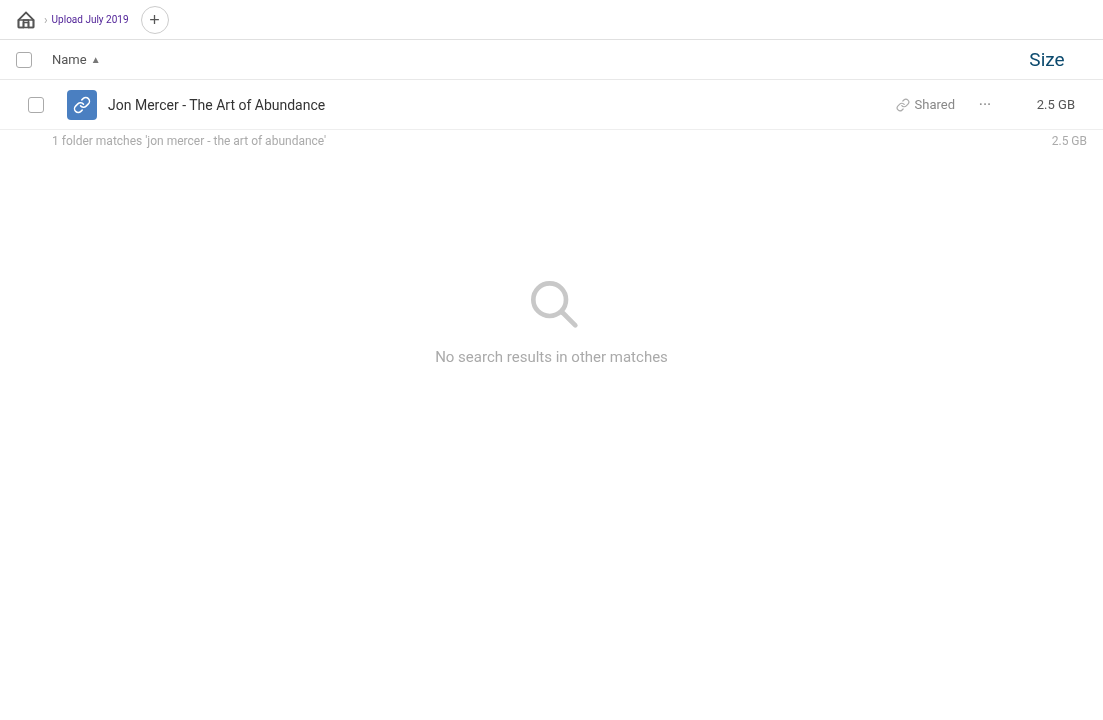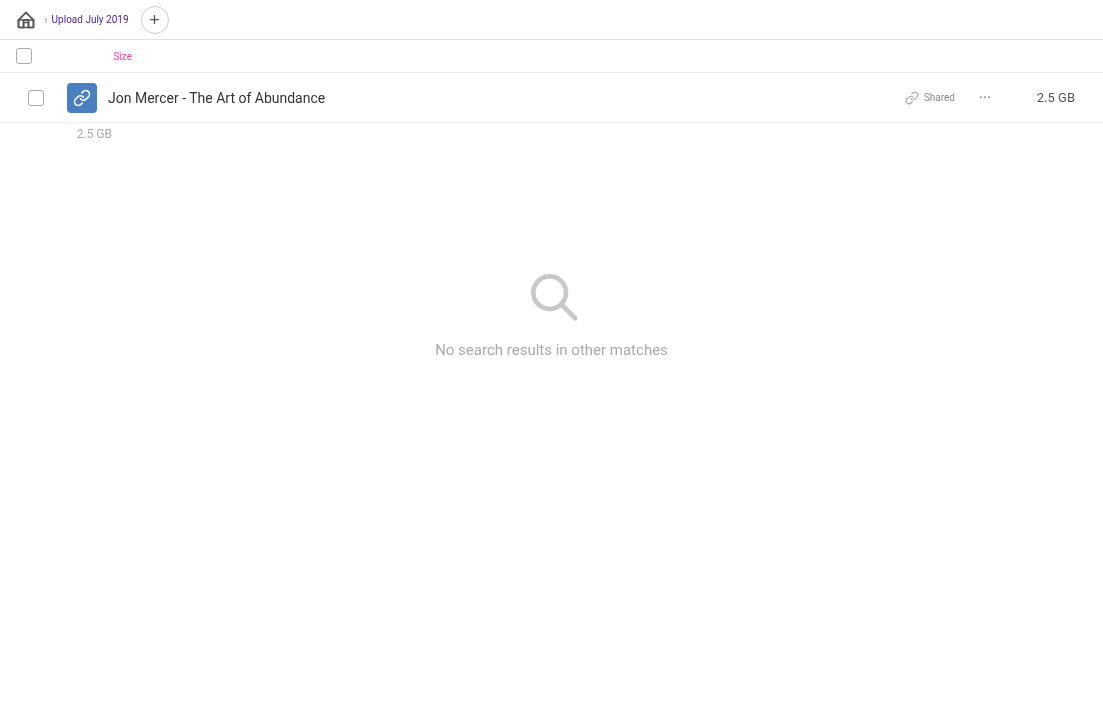--- a/index.html
+++ b/index.html
@@ -103,23 +103,23 @@
     }
 
     .sort-arrow {
       margin-left: 4px;
       font-size: 10px;
       color: #777;
     }
 
     .size-col-header {
       width: 80px;
-      text-align: right;
-      font-size: 10px;
-      color: #ec4899;
+      text-align: center;
+      font-size: 19px;
+      color: #0c4a6e;
     }
 
     
     .file-row {
       display: flex;
       align-items: center;
       padding: 0 28px;
       height: 50px;
       border-bottom: 1px solid #eee;
       background: #fff;
@@ -159,21 +159,21 @@
     .file-name {
       flex: 1;
       font-size: 14px;
       color: #333;
     }
 
     .shared-badge {
       display: flex;
       align-items: center;
       color: #888;
-      font-size: 10px;
+      font-size: 13px;
       margin-right: 16px;
       gap: 5px;
     }
 
     .more-btn {
       width: 28px;
       height: 28px;
       display: flex;
       align-items: center;
       justify-content: center;
@@ -255,20 +255,24 @@
   </div>
   <span class="breadcrumb-chevron">›</span>
   <span class="breadcrumb-label">Upload July 2019</span>
   <button class="add-button">+</button>
 </div>
 
 <div class="col-header">
   <div class="checkbox-col">
     <div class="checkbox"></div>
   </div>
+  <div class="name-col-header">
+    <span>Name</span>
+    <span class="sort-arrow">▲</span>
+  </div>
   <div class="size-col-header">
     <span>Size</span>
   </div>
 </div>
 
 <div class="file-row">
   <div class="file-checkbox">
     <div class="checkbox"></div>
   </div>
   <div class="file-icon-wrap">
@@ -288,20 +292,21 @@
     </svg>
     <span>Shared</span>
   </div>
   <div class="more-btn">
     <span>···</span>
   </div>
   <span class="file-size">2.5 GB</span>
 </div>
 
 <div class="match-row">
+  <span class="match-text">1 folder matches 'jon mercer - the art of abundance'</span>
   <span class="match-size">2.5 GB</span>
 </div>
 
 <div class="empty-state">
   <div class="search-icon-large">
     <svg viewBox="0 0 24 24">
       <circle cx="11" cy="11" r="7" fill="none" stroke="#c8c8c8" stroke-width="2"></circle>
       <line x1="16.5" y1="16.5" x2="22" y2="22" stroke="#c8c8c8" stroke-width="2" stroke-linecap="round"></line>
     </svg>
   </div>

